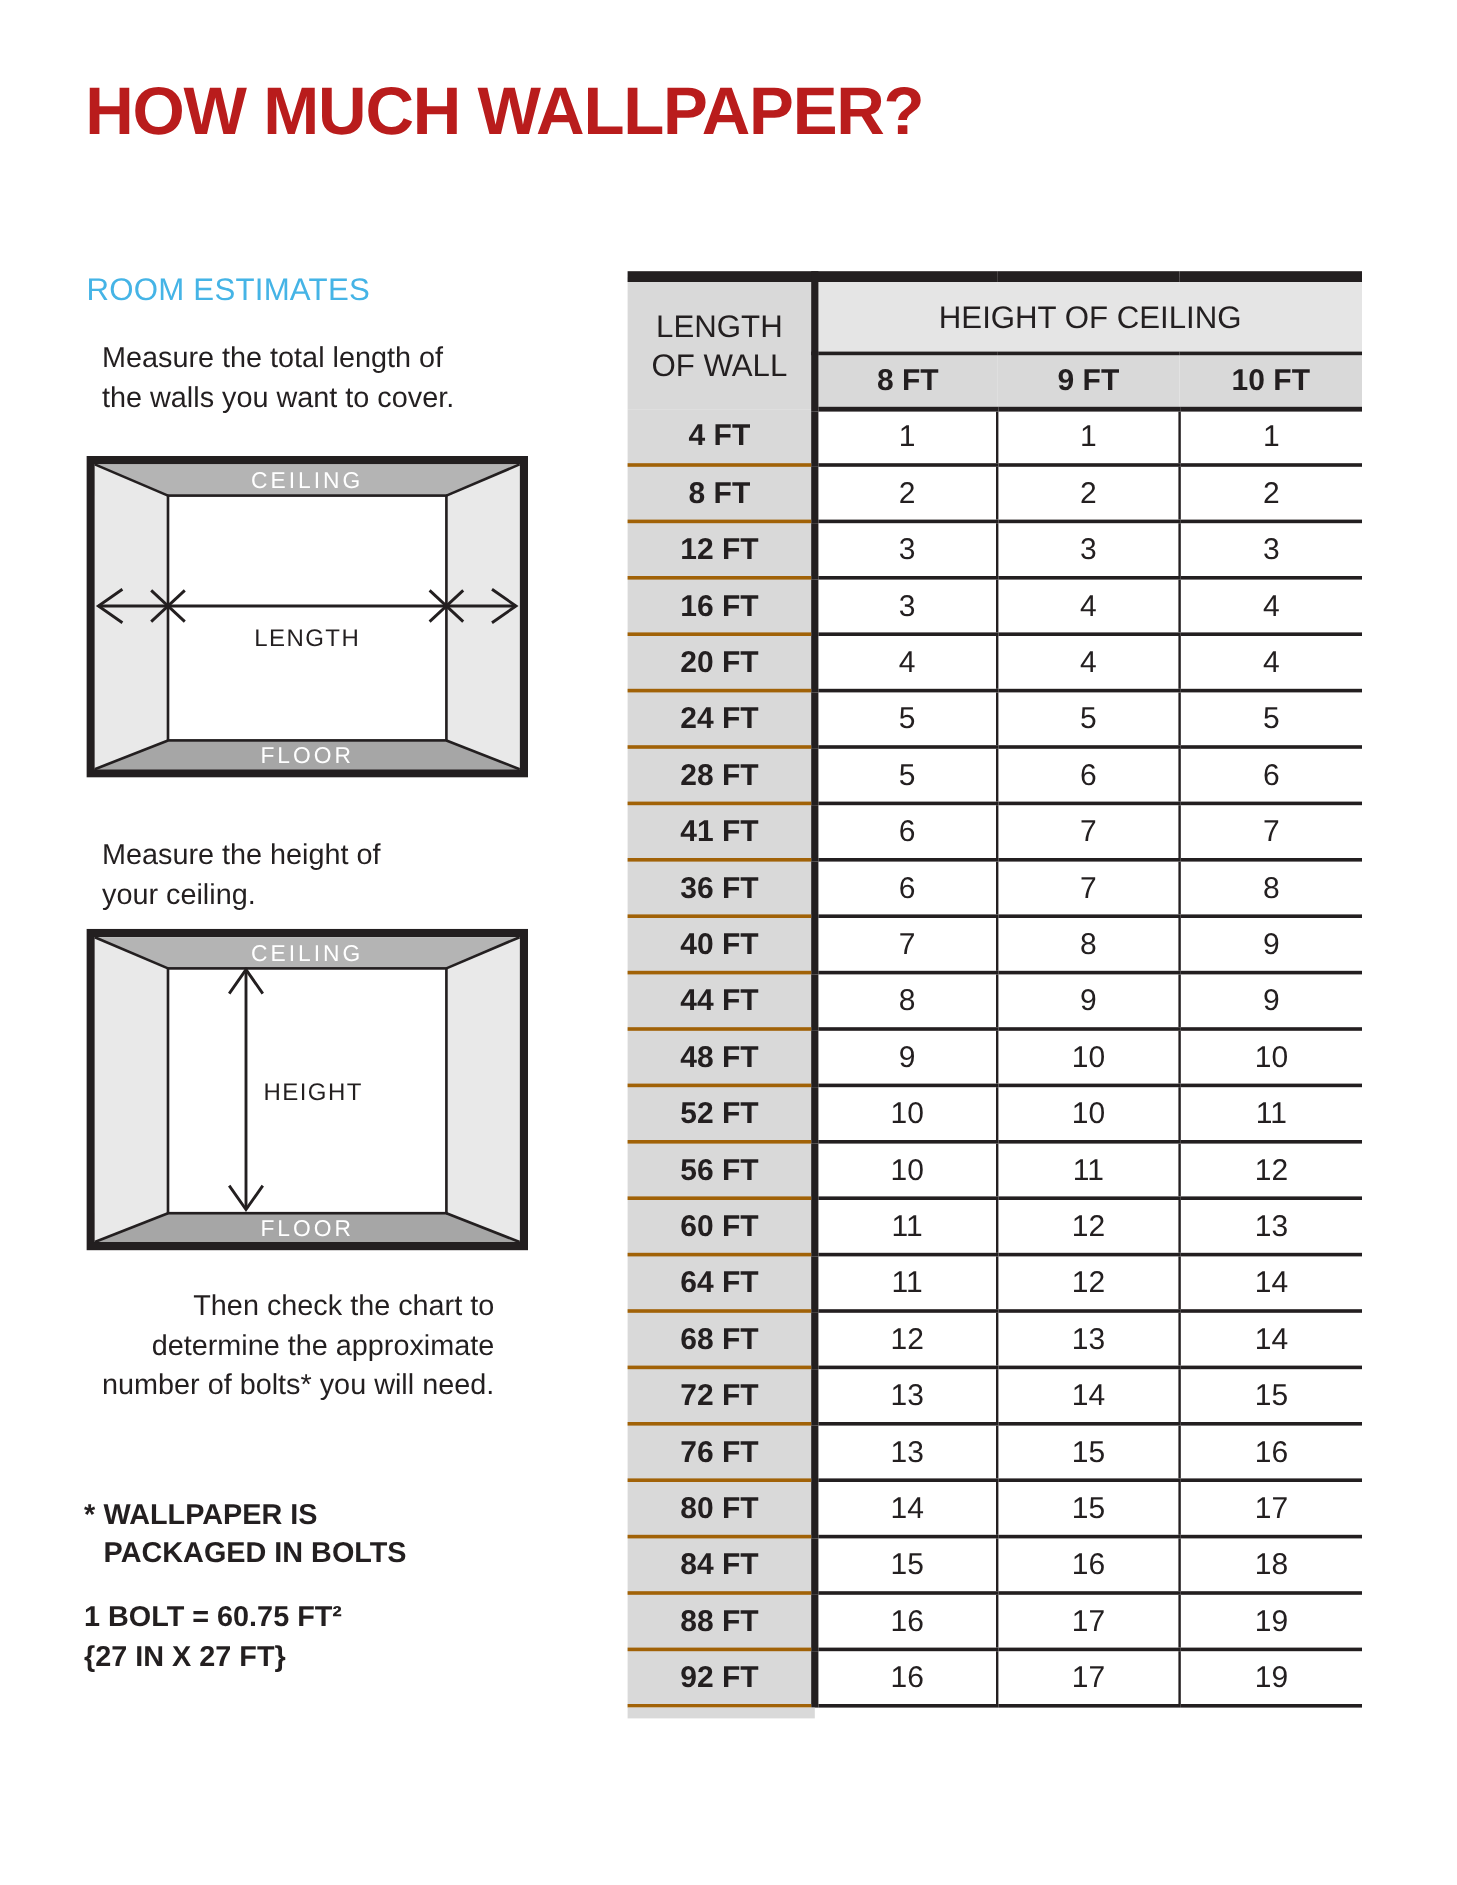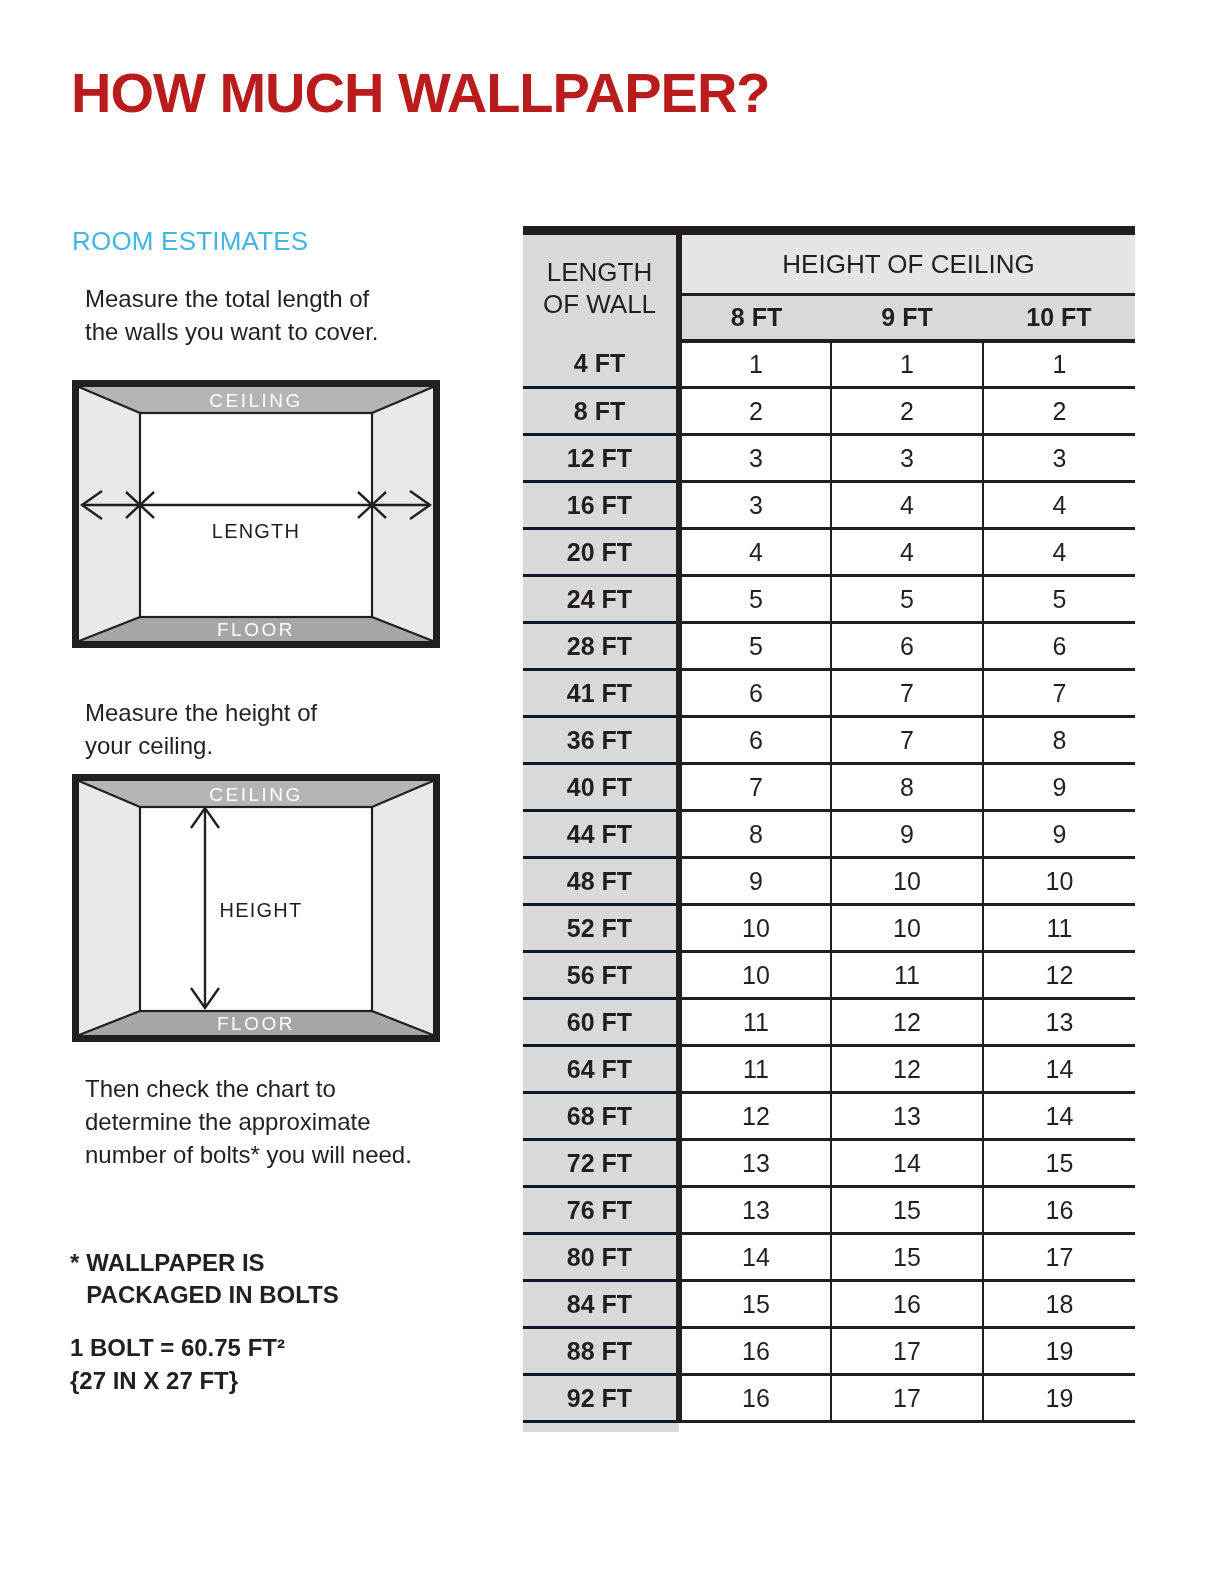--- a/index.html
+++ b/index.html
@@ -31,21 +31,21 @@
   .step {
     position: absolute;
     left: 72px;
     font-size: 24px;
     line-height: 33px;
     white-space: pre-line;
     margin-left: 13px;
   }
   .step1 { top: 282px; }
   .step2 { top: 696px; }
-  .step3 { top: 1072px; }
+  .step3 { top: 1072px; text-align: right; }
   .diagram { position: absolute; left: 72px; width: 368px; height: 268px; }
   .diagram1 { top: 380px; }
   .diagram2 { top: 774px; }
   .footnote {
     position: absolute;
     left: 70px; top: 1247px;
     font-size: 24px;
     font-weight: bold;
     line-height: 32px;
     display: flex;
@@ -85,21 +85,21 @@
     height: 46px;
     width: 152px;
     border-bottom: 4px solid #231f20;
     font-size: 25px;
     font-weight: bold;
   }
   tbody.body-rows tr { height: 47px; }
   tbody.body-rows th {
     background: #d9d9d9;
     border-right: 6px solid #231f20;
-    border-bottom: 3px solid #0f172a;
+    border-bottom: 3px solid #a16207;
     font-size: 25px;
     font-weight: bold;
   }
   tbody.body-rows td {
     border-left: 2px solid #231f20;
     border-bottom: 3px solid #231f20;
     font-size: 25px;
     background: #ffffff;
   }
   .bottom-strip { width: 156px; height: 9px; background: #d9d9d9; }

